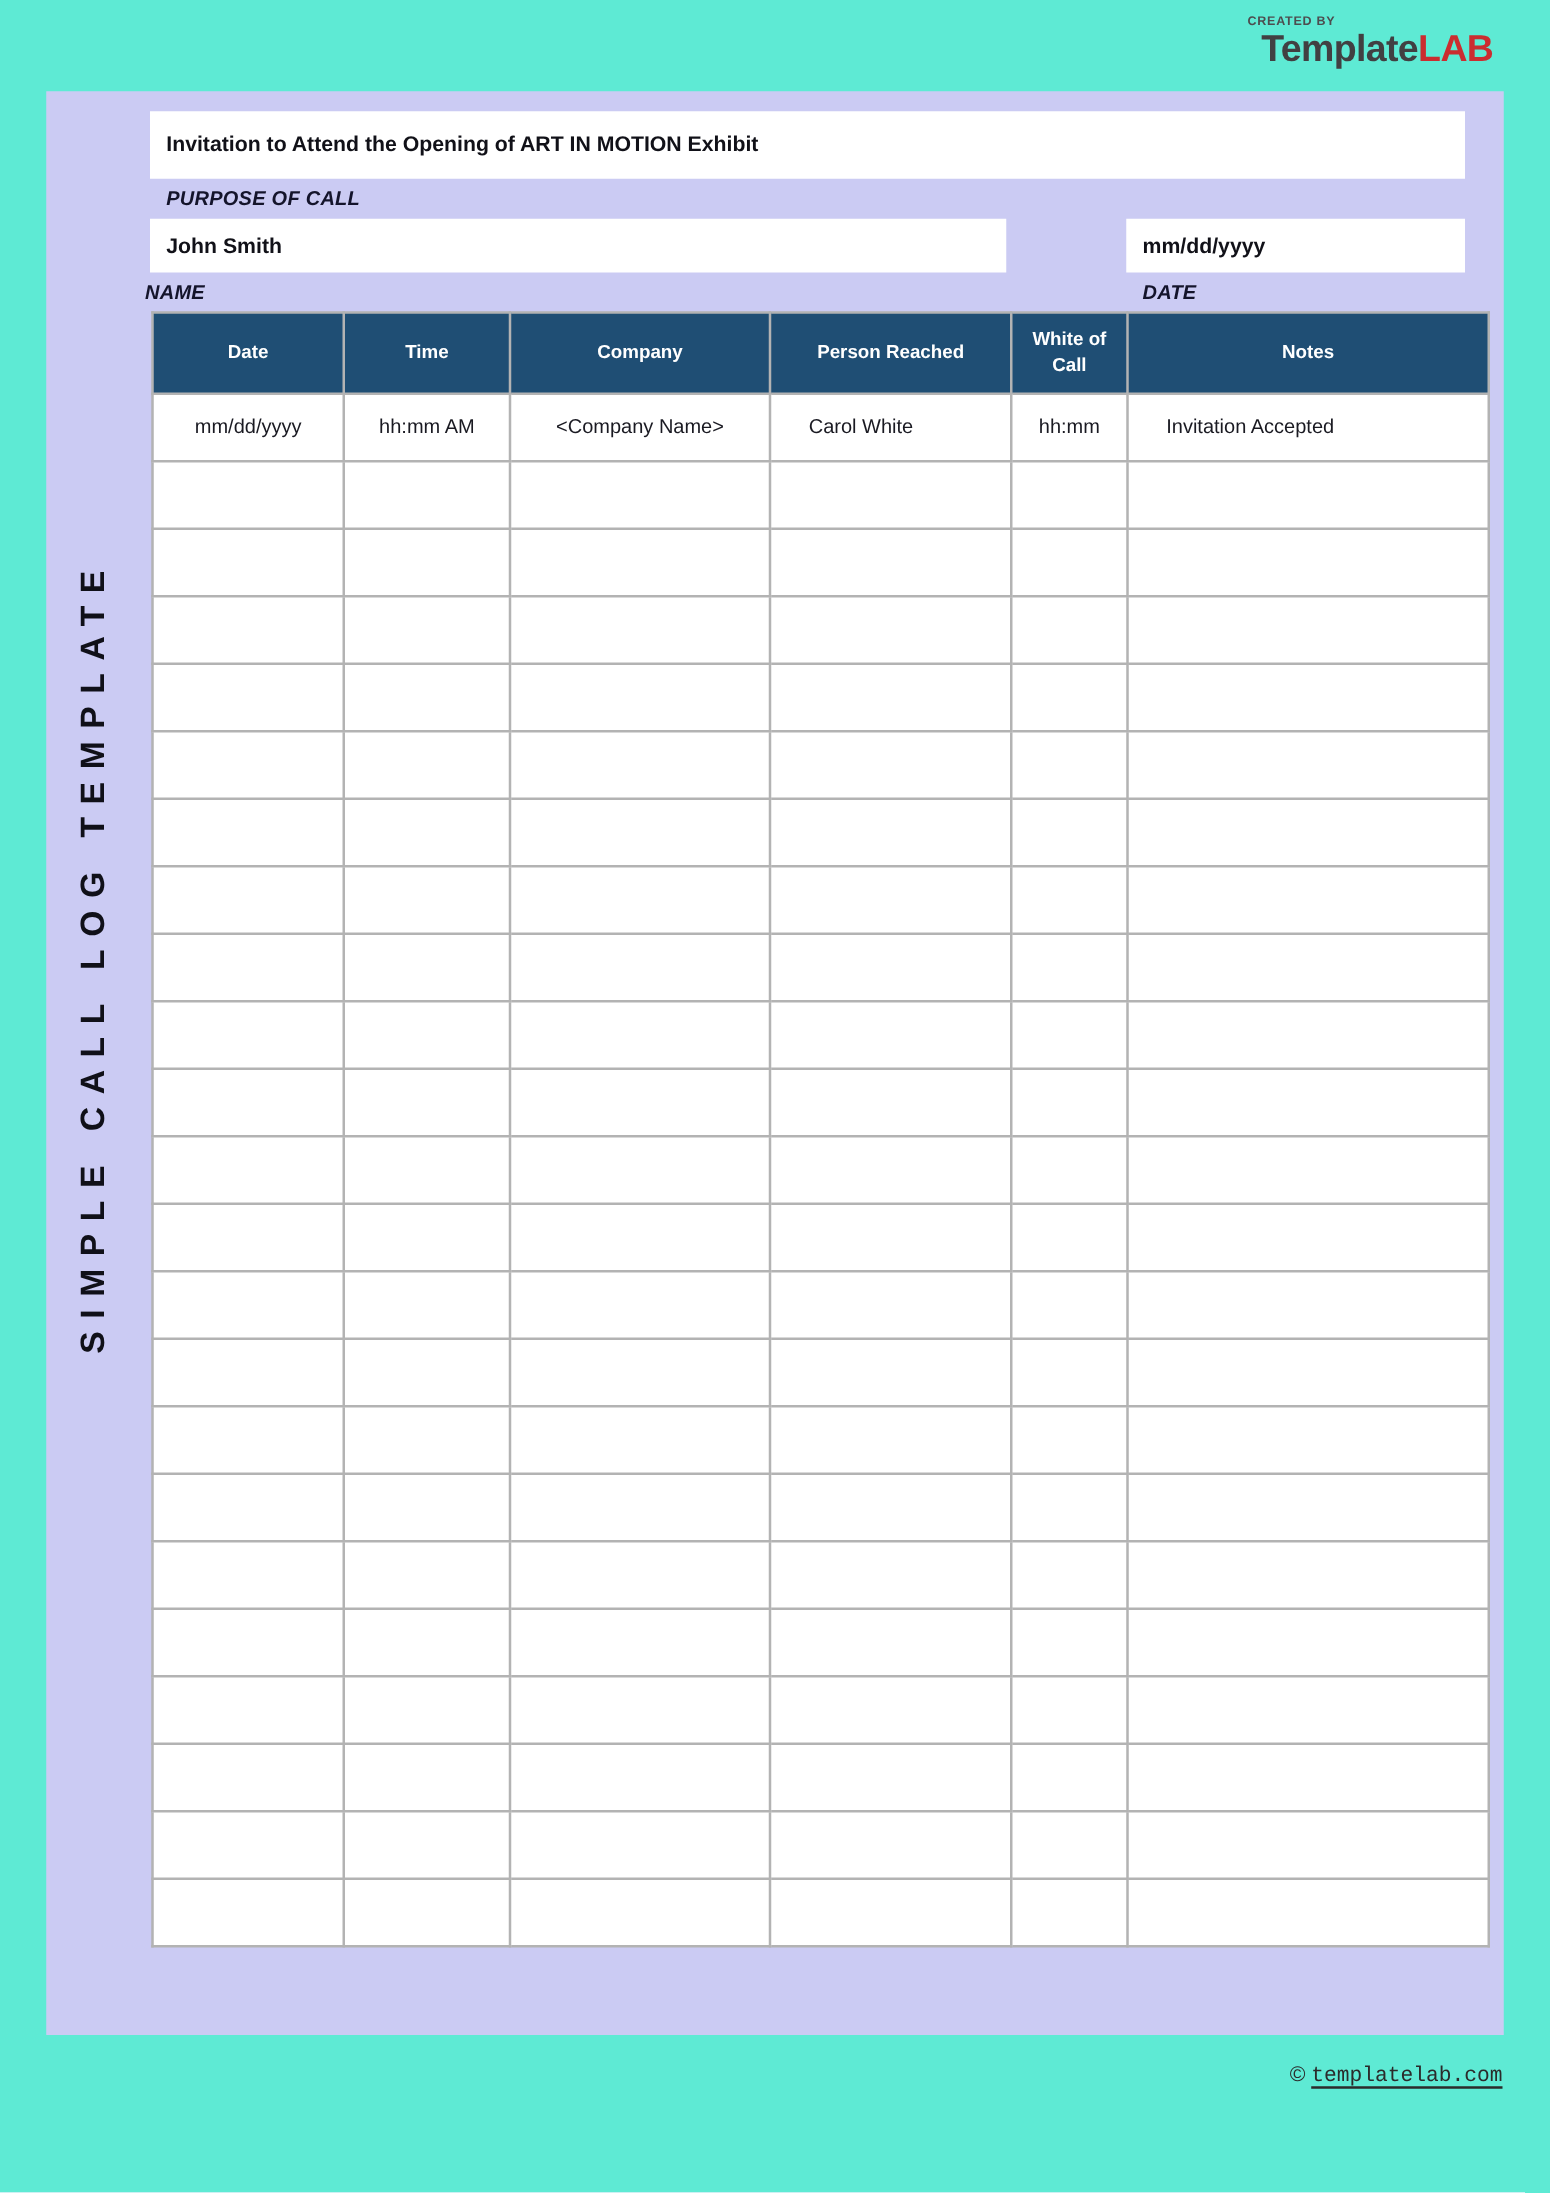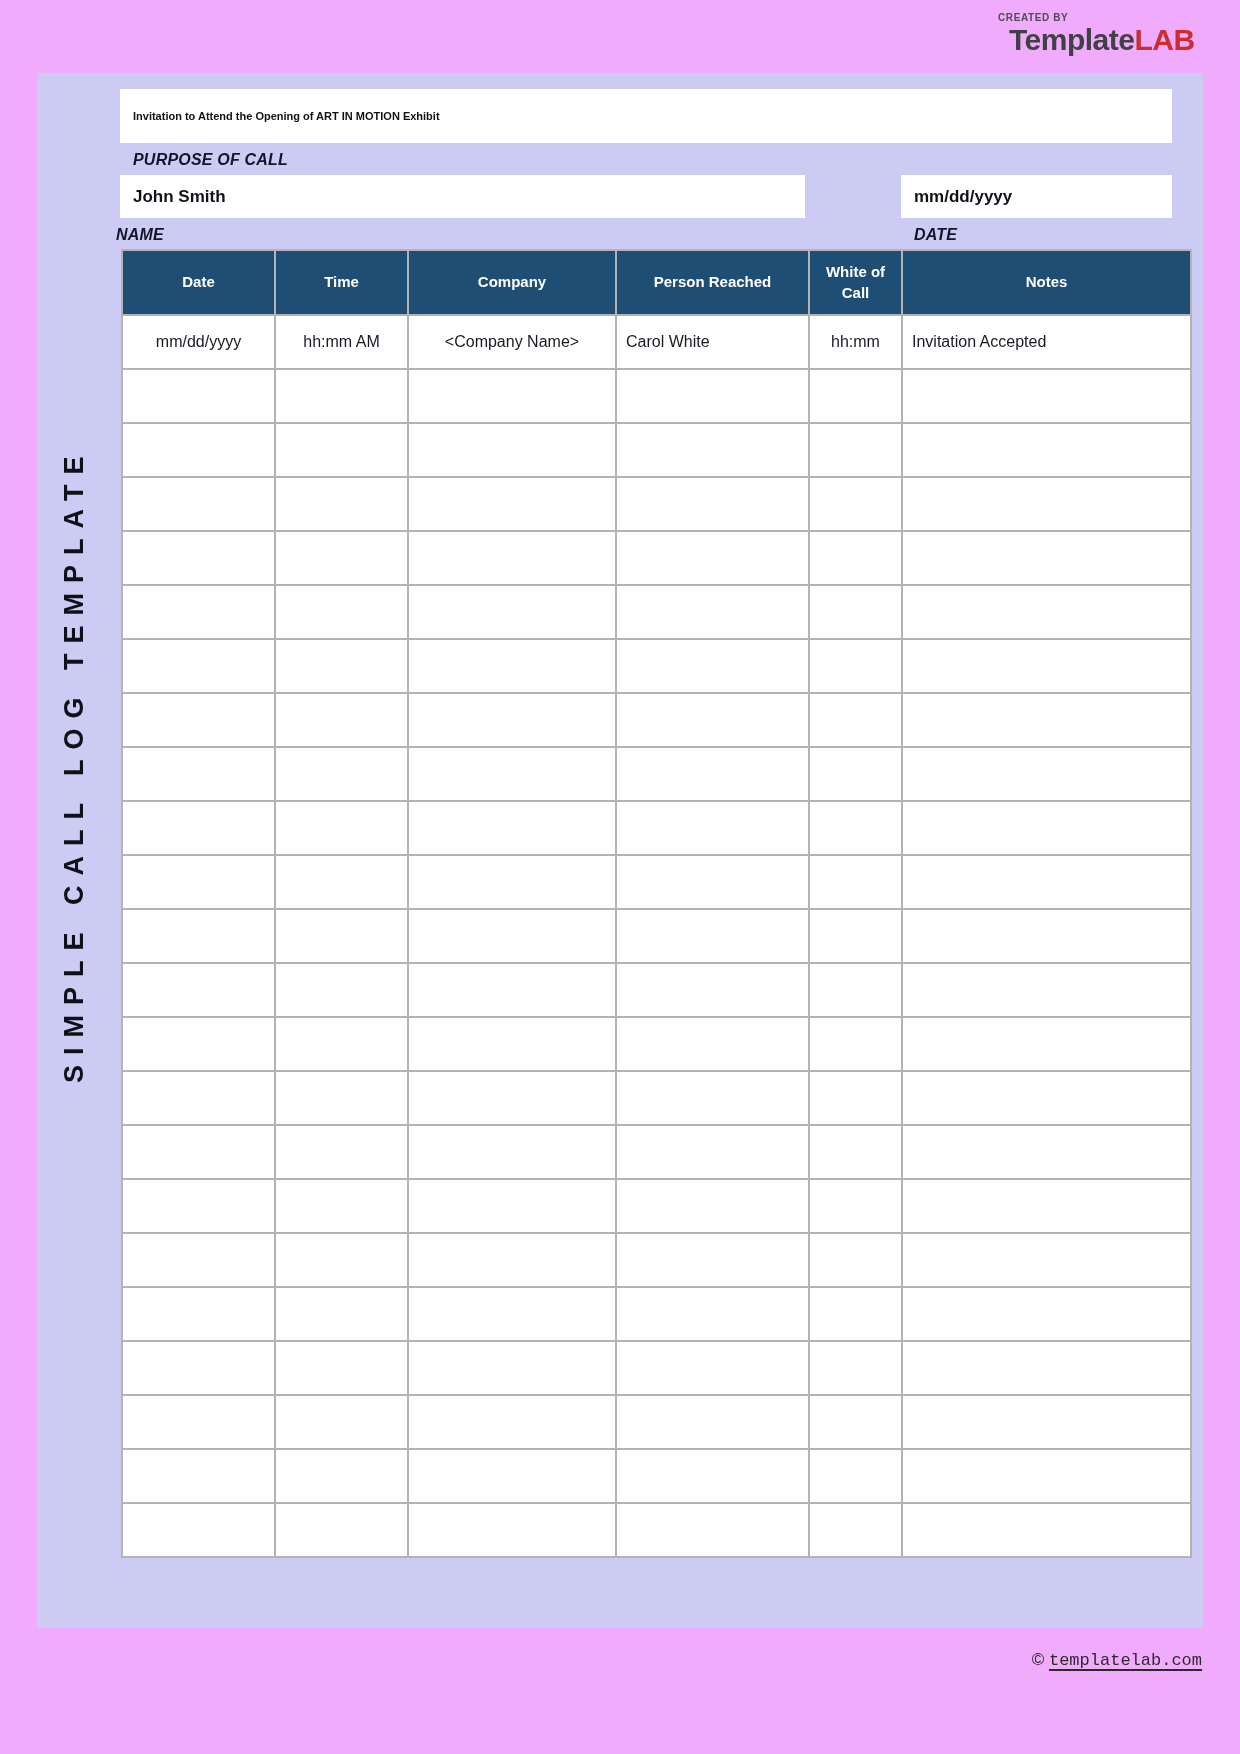--- a/index.html
+++ b/index.html
@@ -1,17 +1,17 @@
 <!DOCTYPE html>
 <html><head>
 <meta charset="utf-8">
 <style>
   html,body { margin:0; padding:0; background:#ffffff; }
   .page {
-    position:relative; width:1240px; height:1754px; background:#f0abfc;
+    position:relative; width:1240px; height:1754px; background:#5eead4;
     font-family:"Liberation Sans", sans-serif; overflow:hidden;
   }
 
   
   .logo { position:absolute; left:998px; top:13px; line-height:1; cursor:pointer; }
   .logo-created { font-size:10px; font-weight:bold; letter-spacing:0.6px; color:#4d4d4f; }
   .logo-brand { font-size:30px; font-weight:bold; letter-spacing:-0.5px; margin-top:2px; white-space:nowrap;margin-left:11px; }
   .logo-template { color:#414042; }
   .logo-lab { color:#cb2d30; }
 
@@ -22,21 +22,21 @@
     position:absolute; left:22px; top:367px; height:650px; width:58px;
     writing-mode:vertical-rl; transform:rotate(180deg);
     text-align:center; font-size:27px; font-weight:bold; letter-spacing:10px;
     color:#101018; white-space:nowrap;
   }
 
   
   .field { position:absolute; background:#ffffff; display:flex; align-items:center; }
   .field span { padding-left:13px; font-weight:bold; color:#111118; }
   .purpose-box { left:83px; top:16px; width:1052px; height:54px; }
-  .purpose-box span { font-size:11px; }
+  .purpose-box span { font-size:17px; }
   .name-box { left:83px; top:102px; width:685px; height:43px; }
   .name-box span { font-size:17px; }
   .date-box { left:864px; top:102px; width:271px; height:43px; }
   .date-box span { font-size:17px; }
 
   .field-label {
     position:absolute; font-size:16px; font-weight:bold; color:#14142b; letter-spacing:0.2px;font-style:italic;
   }
   .purpose-label { left:96px; top:78px; }
   .name-label { left:79px; top:153px; }
@@ -50,21 +50,21 @@
   .log-table th {
     background:#1f4e74; color:#ffffff; font-size:15px; font-weight:bold;
     height:63px; border:2px solid #b3b3b3; padding:0 8px; text-align:center;
     line-height:1.35;
   }
   .log-table td {
     background:#ffffff; border:2px solid #b3b3b3; height:52px;
     font-size:16px; color:#1a1a22; padding:0 8px; vertical-align:middle;
   }
   .log-table td.col-0, .log-table td.col-1, .log-table td.col-2, .log-table td.col-4 { text-align:center; }
-  .log-table td.col-3, .log-table td.col-5 { text-align:left; padding-left:9px; }
+  .log-table td.col-3, .log-table td.col-5 { text-align:left; padding-left:30px; }
 
   
   .footer {
     position:absolute; right:38px; top:1650px; font-size:17px; color:#2b2b2b; white-space:nowrap;
   }
   .footer-link {
     color:#2b2b2b; text-decoration:underline; text-decoration-thickness:2px;
     text-underline-offset:4px; cursor:pointer;font-family:Liberation Mono, monospace;
   }
 </style>

